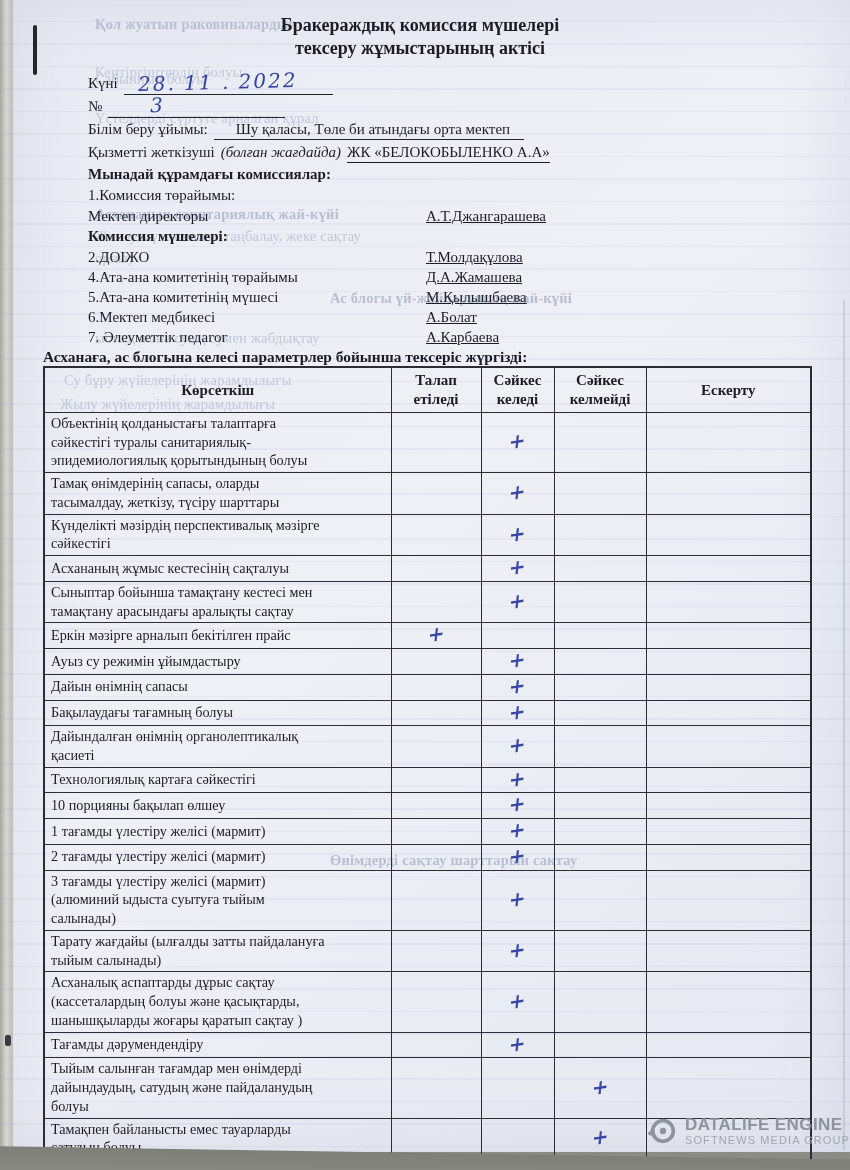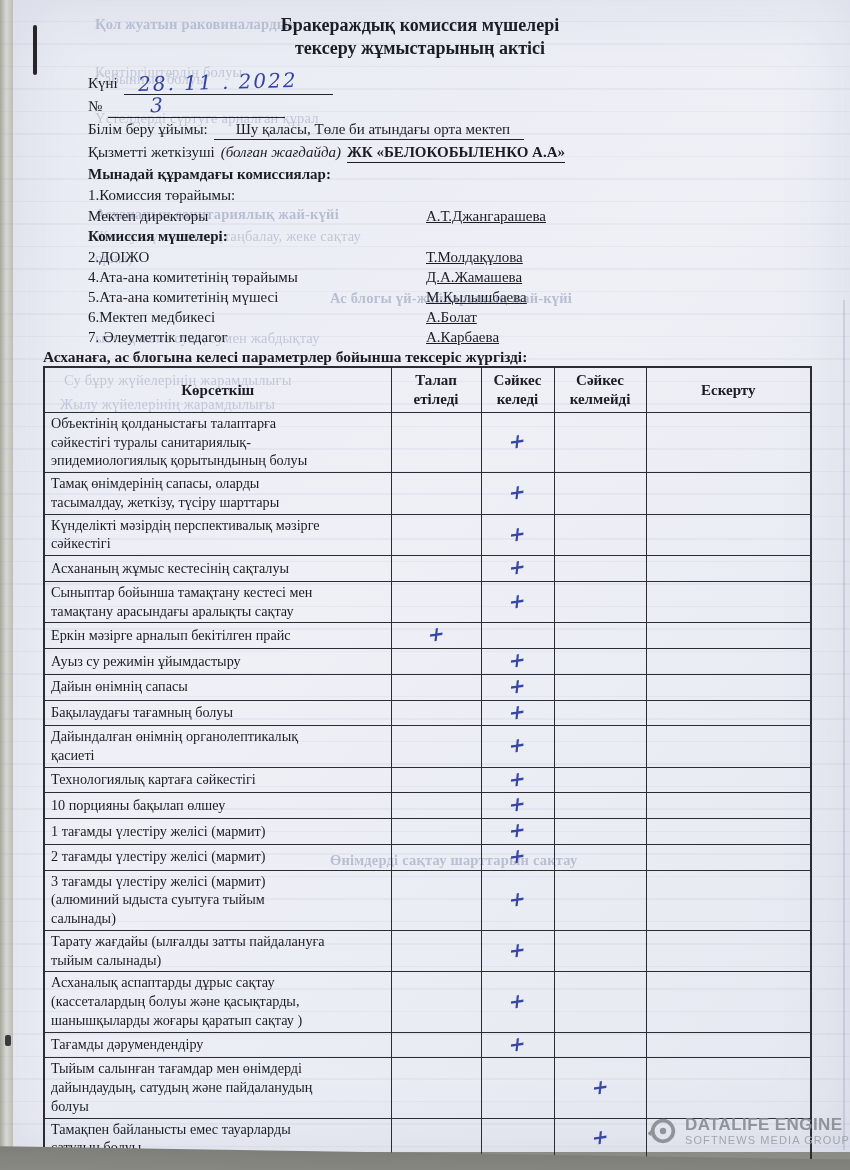--- a/index.html
+++ b/index.html
@@ -47,21 +47,21 @@
   .title{width:700px;text-align:center;font-weight:bold;font-size:18px;line-height:1.3;margin:0 0 11px -18px;}
   .line{display:flex;align-items:center;height:23px;white-space:nowrap;}
   .lab{margin-right:6px;}
   .u{border-bottom:1.6px solid #23242a;}
   .hw{font-family:"DejaVu Serif", serif;font-style:italic;color:#3342a0;font-size:20px;letter-spacing:2px;display:inline-block;transform:rotate(-1.5deg);line-height:1;}
   .date-u{width:195px;padding-left:14px;}
   .num-u{width:135px;padding-left:42px;}
   .org-u{padding:0 14px 0 22px;}
   .bold{font-weight:bold;}
   .italic{font-style:italic;}
-  .prov-val{font-weight:bold;border-bottom:1.9px solid #1c1d24;margin-left:6px;}
+  .prov-val{font-weight:normal;border-bottom:1.9px solid #1c1d24;margin-left:6px;}
   .crow{position:relative;height:20px;white-space:nowrap;}
   .crow .name{position:absolute;left:338px;top:0;text-decoration:underline;}
   .h20{height:21px;}
   .intro{font-weight:bold;font-size:15.4px;margin-left:-45px;white-space:nowrap;}
   
   table.checks{
     position:absolute;left:30px;top:366px;width:767px;
     border-collapse:collapse;table-layout:fixed;
     border:2.3px solid #2c2d34;background:transparent;
   }

